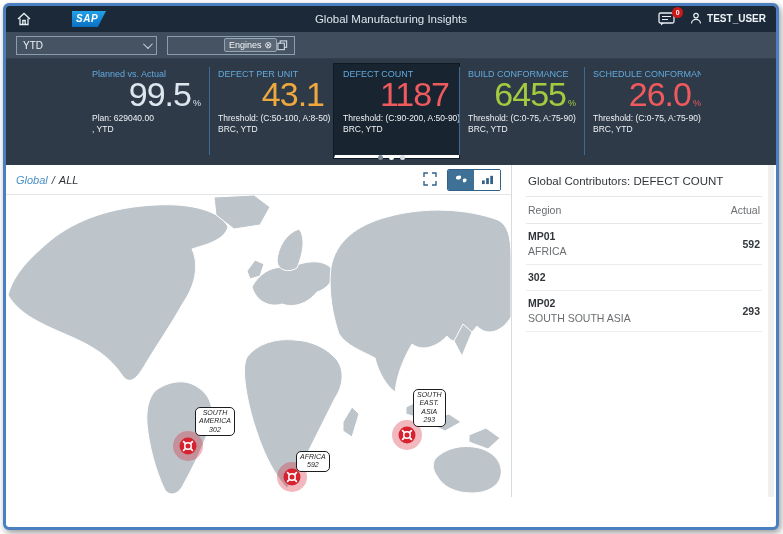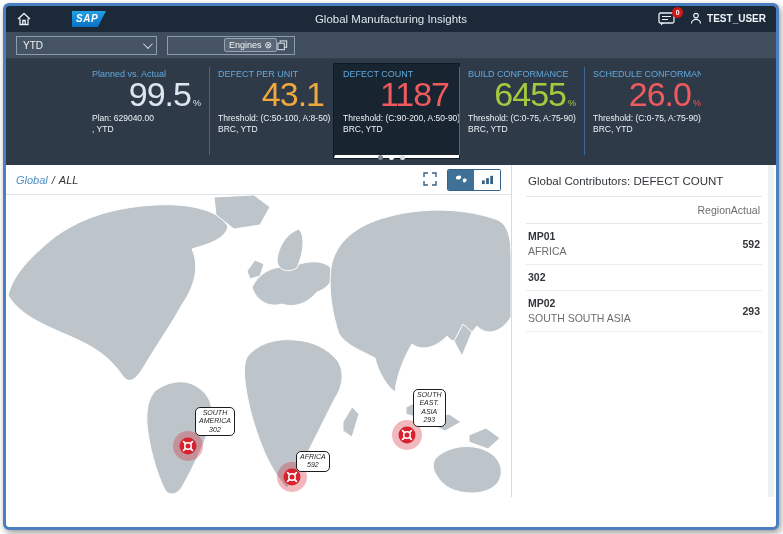--- a/index.html
+++ b/index.html
@@ -75,21 +75,21 @@
     white-space:pre-line; z-index:5; }
   .mlabel.sa { left:189px; top:212px; }
   .mlabel.af { left:290px; top:256px; }
   .mlabel.sea { left:407px; top:194px; }
   .marker.sa { left:36.0%; top:83.1%; }
   .marker.af { left:56.6%; top:93.4%; }
   .marker.sea { left:79.4%; top:79.5%; }
   
   .contrib { flex:1; position:relative; padding:0 14px 0 14px; }
   .contrib-title { padding:10px 2px 9px; font-size:11.5px; color:#32363a; border-bottom:1px solid #e4e7ea; }
-  .contrib-head { display:flex; justify-content:flex-end; padding:7px 2px; font-size:10.5px; color:#6a6d70;
+  .contrib-head { display:flex; justify-content:space-between; padding:7px 2px; font-size:10.5px; color:#6a6d70;
     border-bottom:1px solid #e4e7ea; }
   .contrib-row { display:flex; justify-content:space-between; align-items:center; padding:6px 2px 7px;
     border-bottom:1px solid #ebedef; cursor:pointer; }
   .c-code { font-size:10.5px; font-weight:bold; color:#32363a; }
   .c-region { font-size:10.5px; color:#6a6d70; margin-top:3px; }
   .c-actual { font-size:10.5px; font-weight:bold; color:#32363a; }
   .scroll-strip { position:absolute; right:2px; top:0; bottom:0; width:6px; background:#eef0f1; cursor:pointer; }
 </style>
 </head>
 <body>

